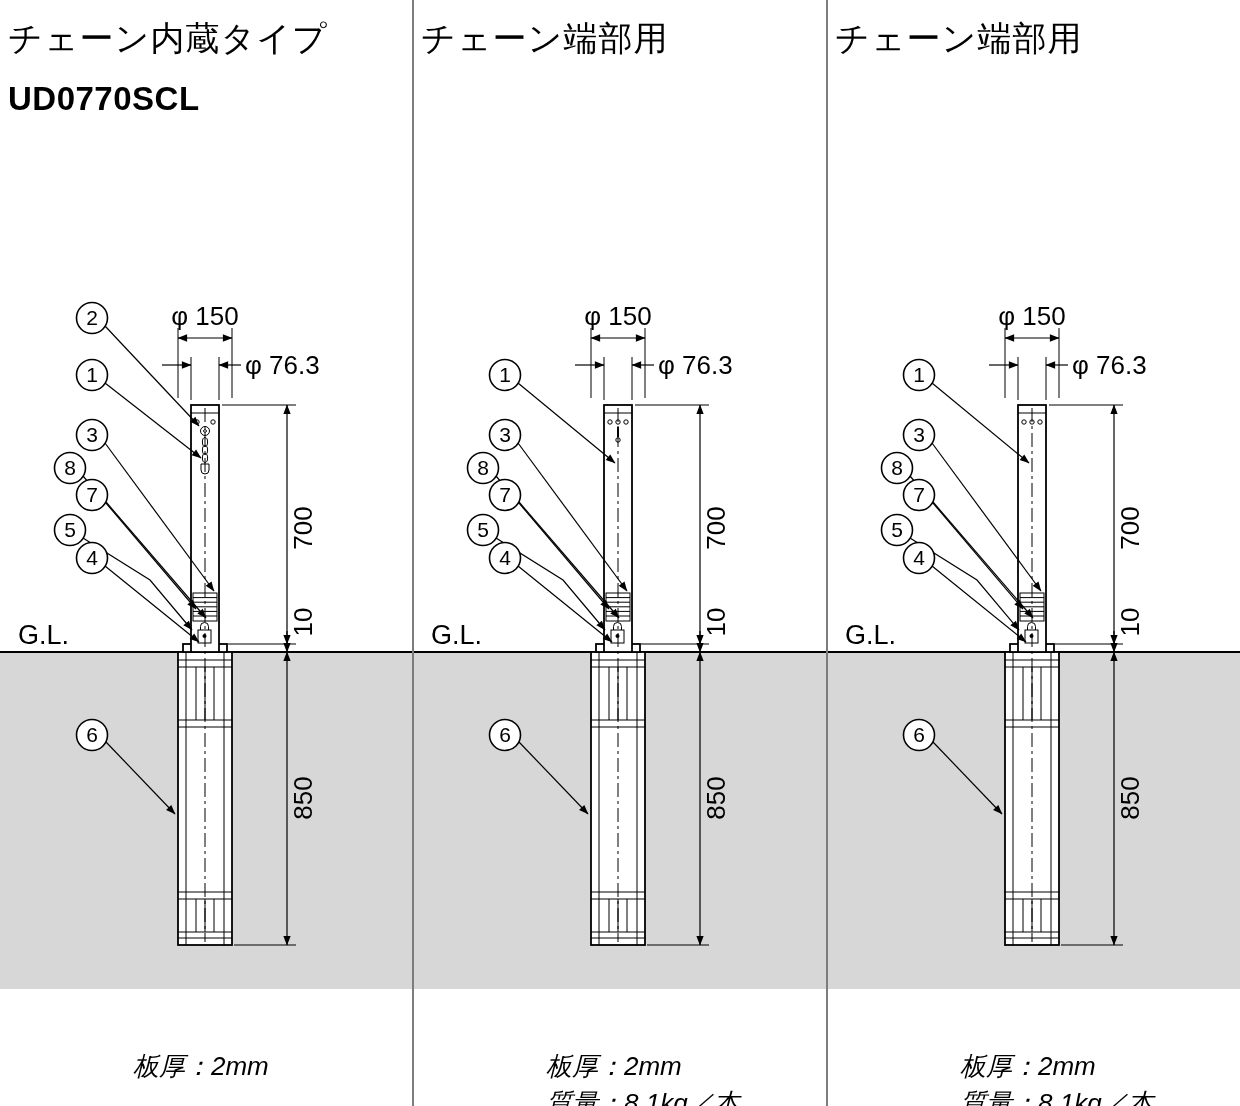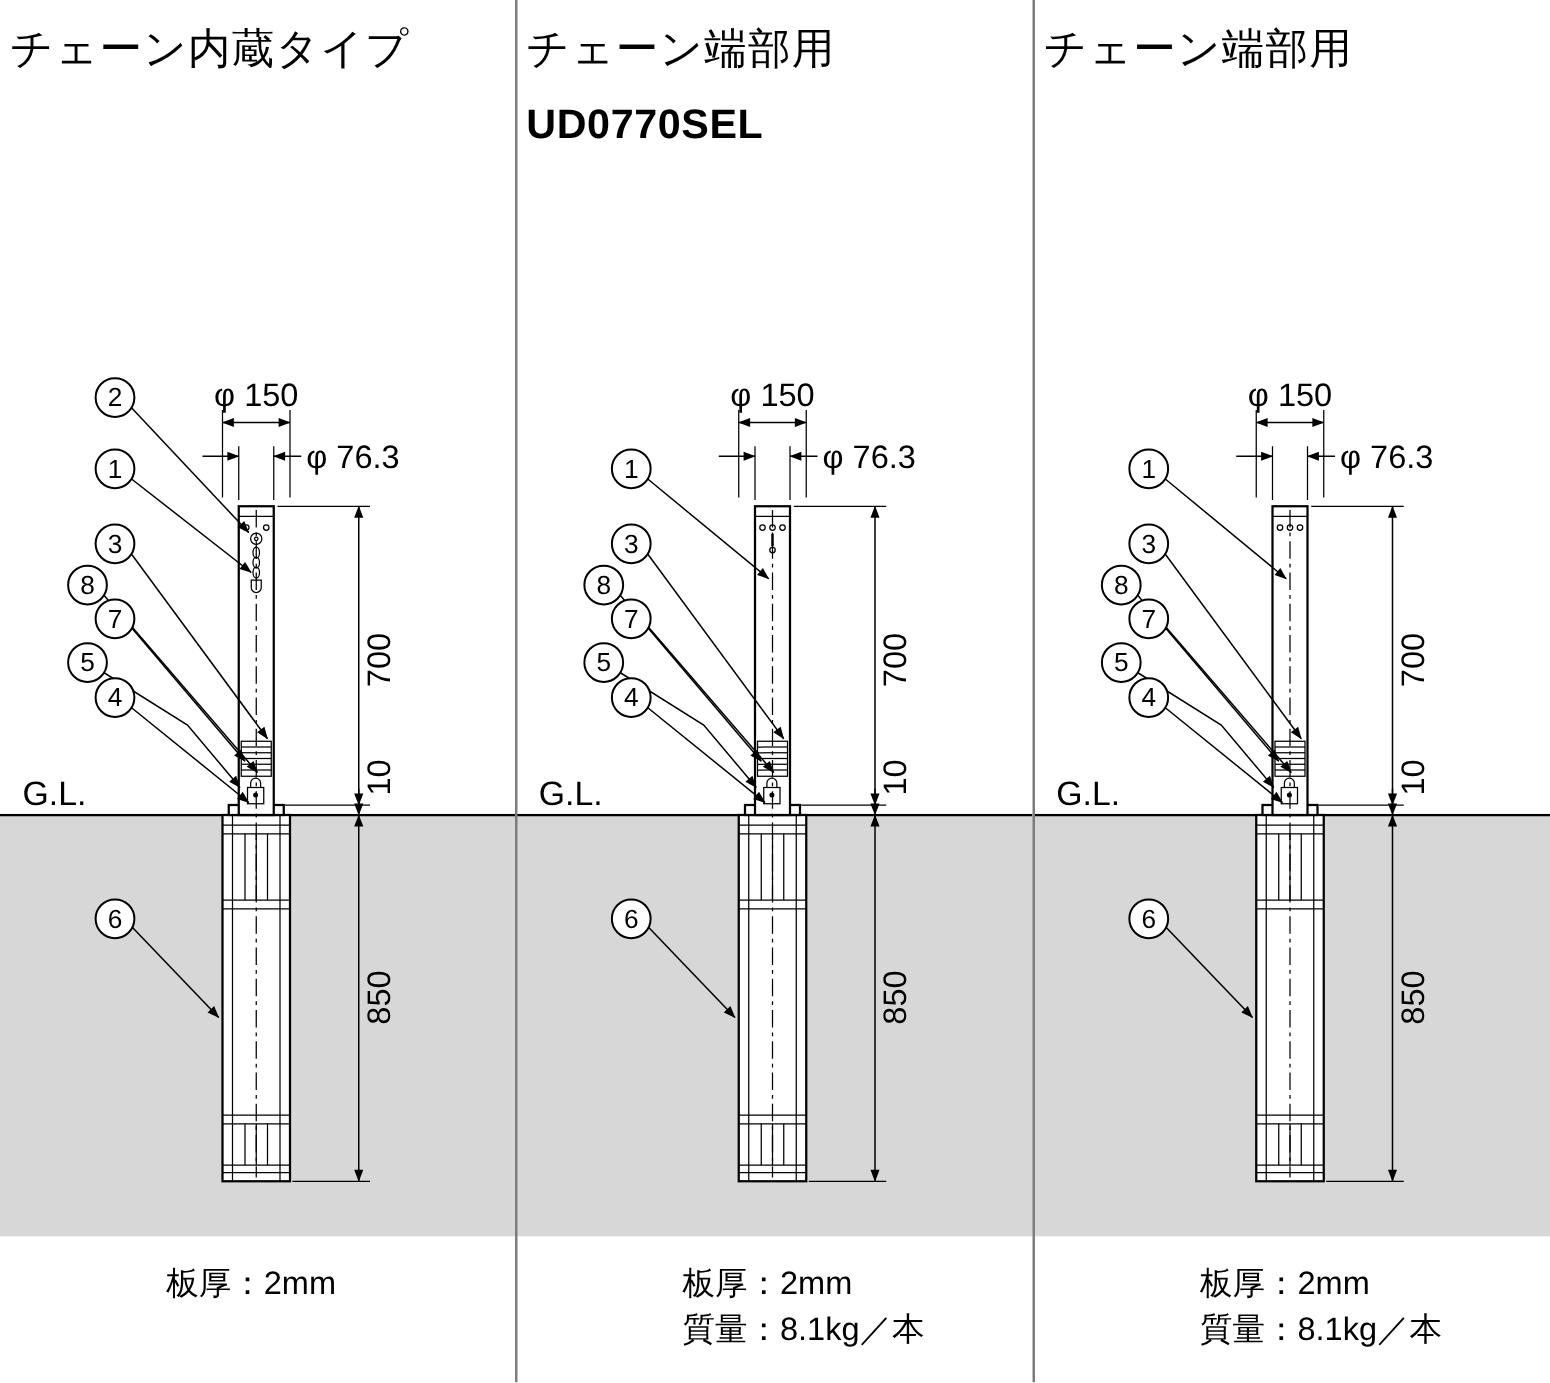--- a/index.html
+++ b/index.html
@@ -4,21 +4,21 @@
 <style>
   * { margin:0; padding:0; box-sizing:border-box; }
   html,body { background:#fff; }
   body { font-family:"Liberation Sans","DejaVu Sans",sans-serif; color:#000; }
   #stage { position:relative; width:1240px; height:1106px; background:#fff; overflow:hidden; }
   .ground { position:absolute; left:0; top:651px; width:1240px; height:338px; background:#d7d7d7; z-index:0; }
   .divider { position:absolute; top:0; width:2px; height:1106px; background:#7d7d7d; z-index:3; }
   .panel { position:absolute; top:0; width:413px; height:1106px; z-index:1; }
   .title { position:absolute; left:8px; top:16px; font-size:34px; font-weight:500; letter-spacing:1px; white-space:nowrap; }
   .model { position:absolute; left:8px; top:80px; font-size:33px; font-weight:700; letter-spacing:.5px; }
-  .specs { position:absolute; left:133px; top:1008px; font-size:26px; line-height:37px; white-space:nowrap; }
+  .specs { position:absolute; left:133px; top:1048px; font-size:26px; line-height:37px; white-space:nowrap;font-style:italic; }
   svg.draw { position:absolute; left:0; top:280px; }
   .ln { stroke:#000; stroke-width:1.8; fill:none; }
   .fw { stroke:#000; stroke-width:1.8; fill:#fff; }
   .tn { stroke:#000; stroke-width:1; fill:none; }
   .dm { stroke:#000; stroke-width:1.2; fill:none; }
   .cl { stroke:#000; stroke-width:1; fill:none; stroke-dasharray:14 4 3 4; }
   .co { stroke:#000; stroke-width:1.6; fill:#fff; }
   svg text { fill:#000; font-family:"Liberation Sans","DejaVu Sans",sans-serif; }
   .dt { font-size:26px; }
   .cn { font-size:21px; text-anchor:middle; }
@@ -26,20 +26,21 @@
   marker path { fill:#000; }
 </style>
 </head>
 <body>
 
 <div id="stage">
   <div class="ground"></div>
 
   <div class="panel" style="left:0">
     <div class="title">チェーン内蔵タイプ</div>
+    <div class="model">UD0770SCL</div>
 
     <svg class="draw" width="413" height="726" viewBox="0 0 413 726">
       <defs>
         <marker id="m0" viewBox="0 0 10 10" refX="9.5" refY="5" markerWidth="11" markerHeight="8" orient="auto-start-reverse">
           <path d="M0,1.2 L10,5 L0,8.8 z"></path>
         </marker>
       </defs>
 
       <line class="ln" x1="0" y1="372" x2="413" y2="372"></line>
       <text class="glt" x="18" y="364">G.L.</text>
@@ -167,21 +168,20 @@
       </g>
     </svg>
 
     <div class="specs">
       <div>板厚：2mm</div>
     </div>
   </div>
 
   <div class="panel" style="left:413px">
     <div class="title">チェーン端部用</div>
-    <div class="model">UD0770SEL</div>
 
     <svg class="draw" width="413" height="726" viewBox="0 0 413 726">
       <defs>
         <marker id="m1" viewBox="0 0 10 10" refX="9.5" refY="5" markerWidth="11" markerHeight="8" orient="auto-start-reverse">
           <path d="M0,1.2 L10,5 L0,8.8 z"></path>
         </marker>
       </defs>
 
       <line class="ln" x1="0" y1="372" x2="413" y2="372"></line>
       <text class="glt" x="18" y="364">G.L.</text>

